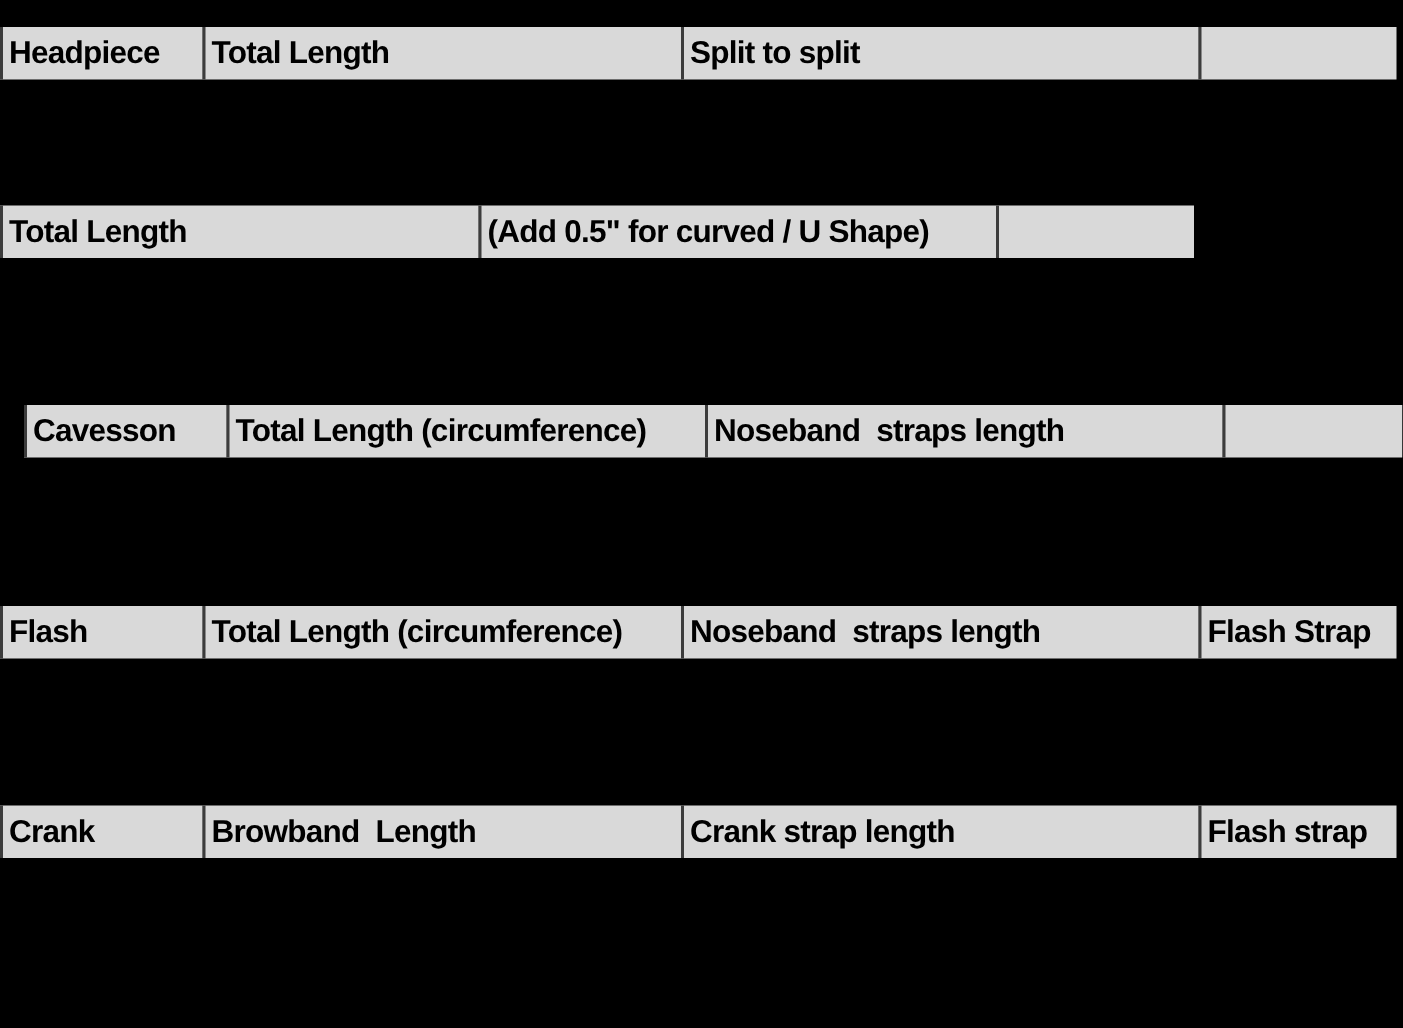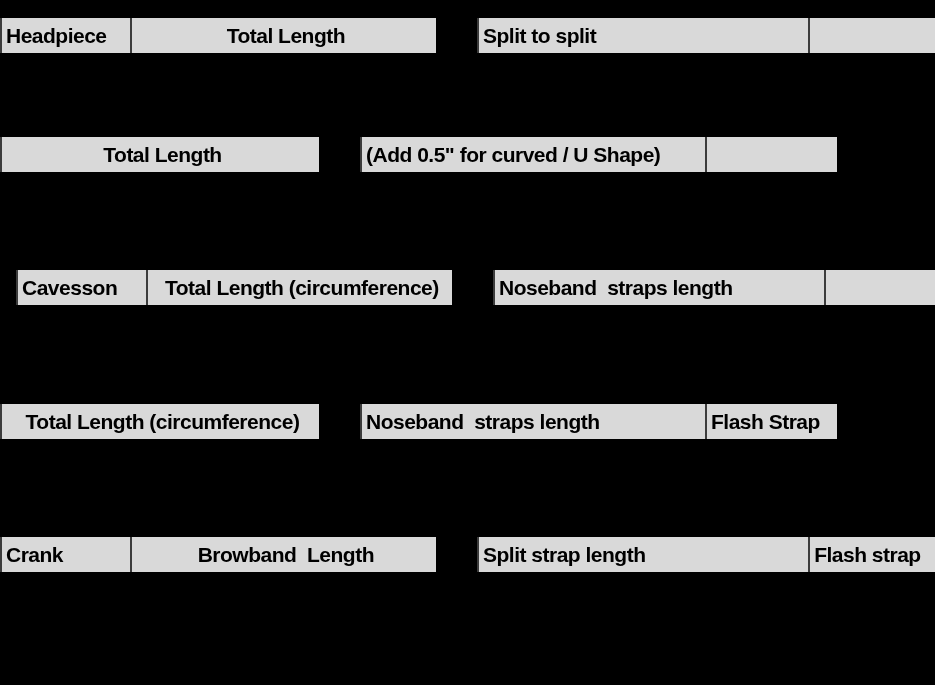--- a/index.html
+++ b/index.html
@@ -30,22 +30,22 @@
     color: #000000;
     font-weight: bold;
     font-size: 21px;
     letter-spacing: -0.5px;
     line-height: 35px;
     padding-left: 4px;
     white-space: pre;
     overflow: hidden;
   }
   .c1 { width: 135px; }
-  .c2 { width: 319px; text-align: center; }
-  .c3 { width: 345px; margin-left: 41px; }
+  .c2 { width: 319px; }
+  .c3 { width: 345px; }
   .c4 { width: 132px; }
 </style>
 </head>
 <body>
 
 <div class="canvas">
 
   <div class="hrow r1">
     <div class="cell c1">Headpiece</div>
     <div class="cell c2">Total Length</div>
@@ -60,25 +60,26 @@
   </div>
 
   <div class="hrow r3">
     <div class="cell c1">Cavesson</div>
     <div class="cell c2">Total Length (circumference)</div>
     <div class="cell c3">Noseband  straps length</div>
     <div class="cell c4"></div>
   </div>
 
   <div class="hrow r4">
+    <div class="cell c1">Flash</div>
     <div class="cell c2">Total Length (circumference)</div>
     <div class="cell c3">Noseband  straps length</div>
     <div class="cell c4">Flash Strap</div>
   </div>
 
   <div class="hrow r5">
     <div class="cell c1">Crank</div>
     <div class="cell c2">Browband  Length</div>
-    <div class="cell c3">Split strap length</div>
+    <div class="cell c3">Crank strap length</div>
     <div class="cell c4">Flash strap</div>
   </div>
 
 </div>
 
 </body></html>

